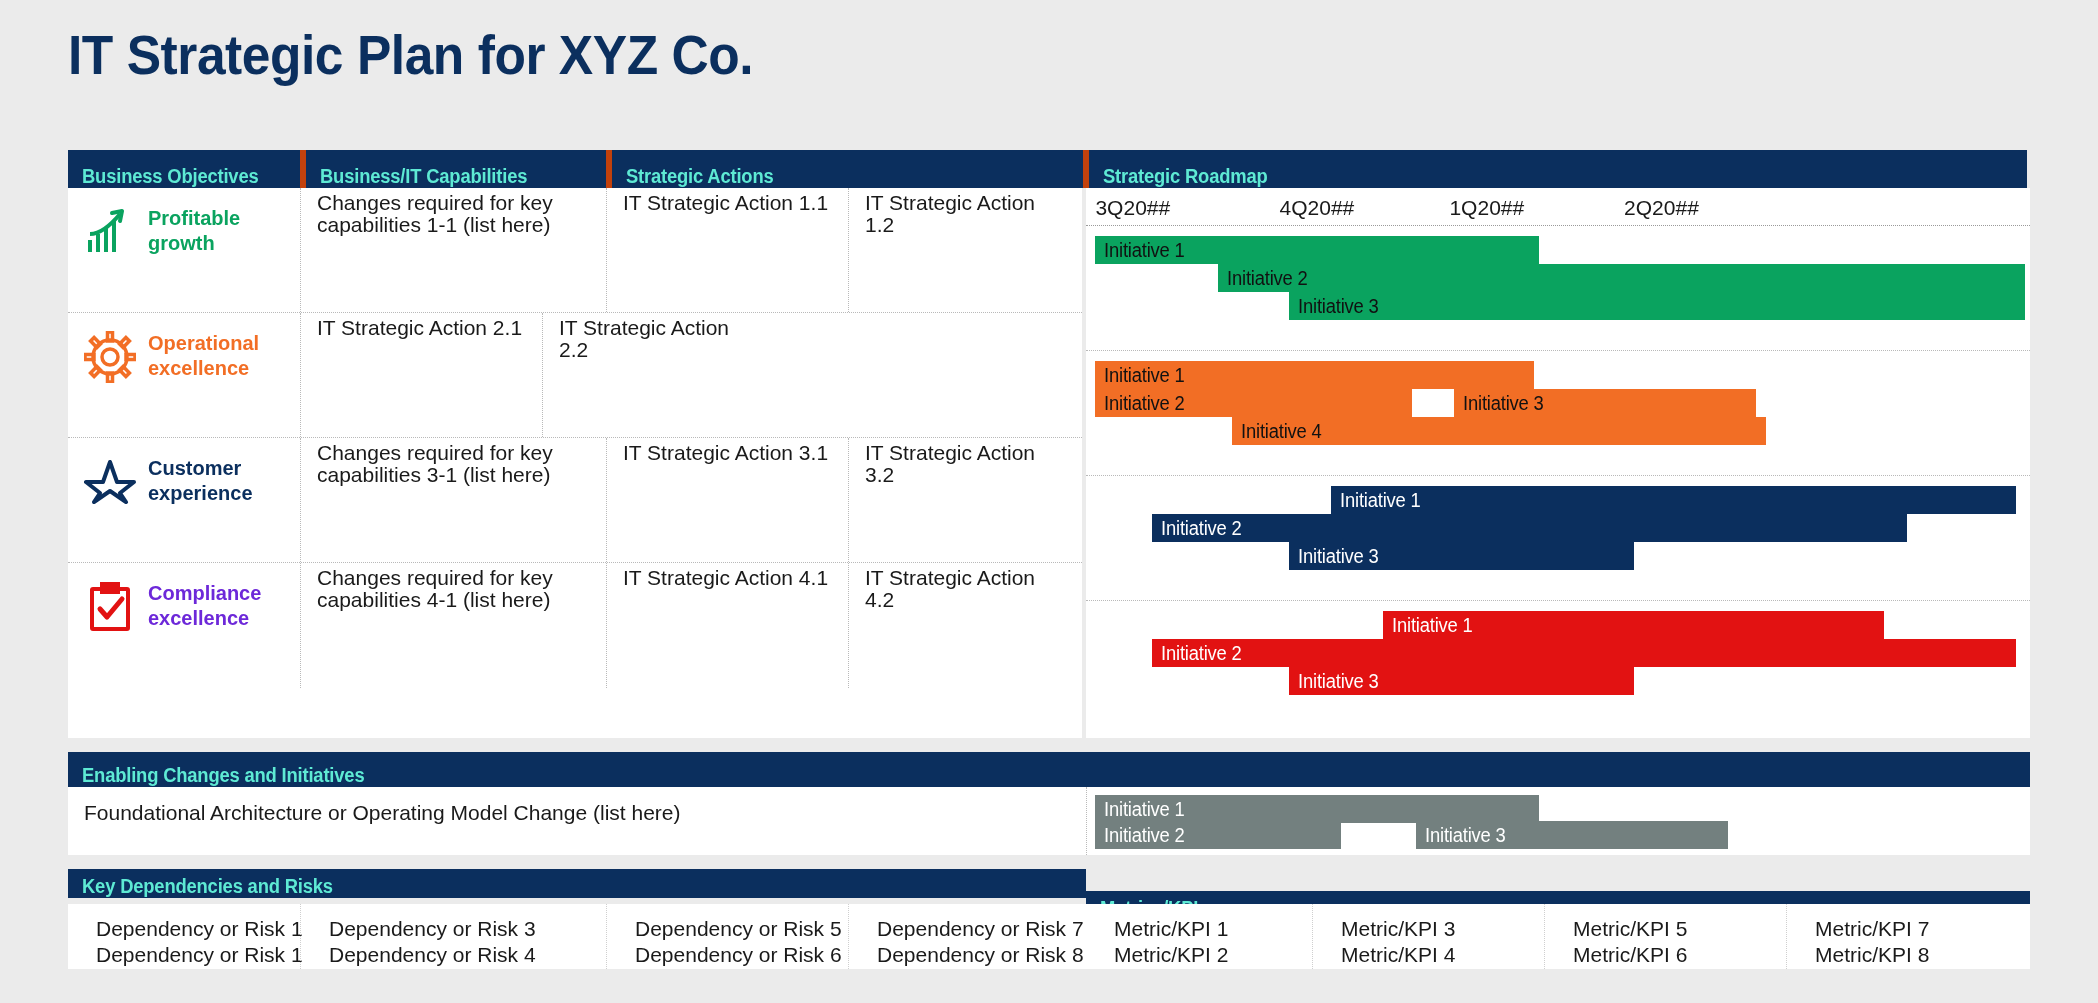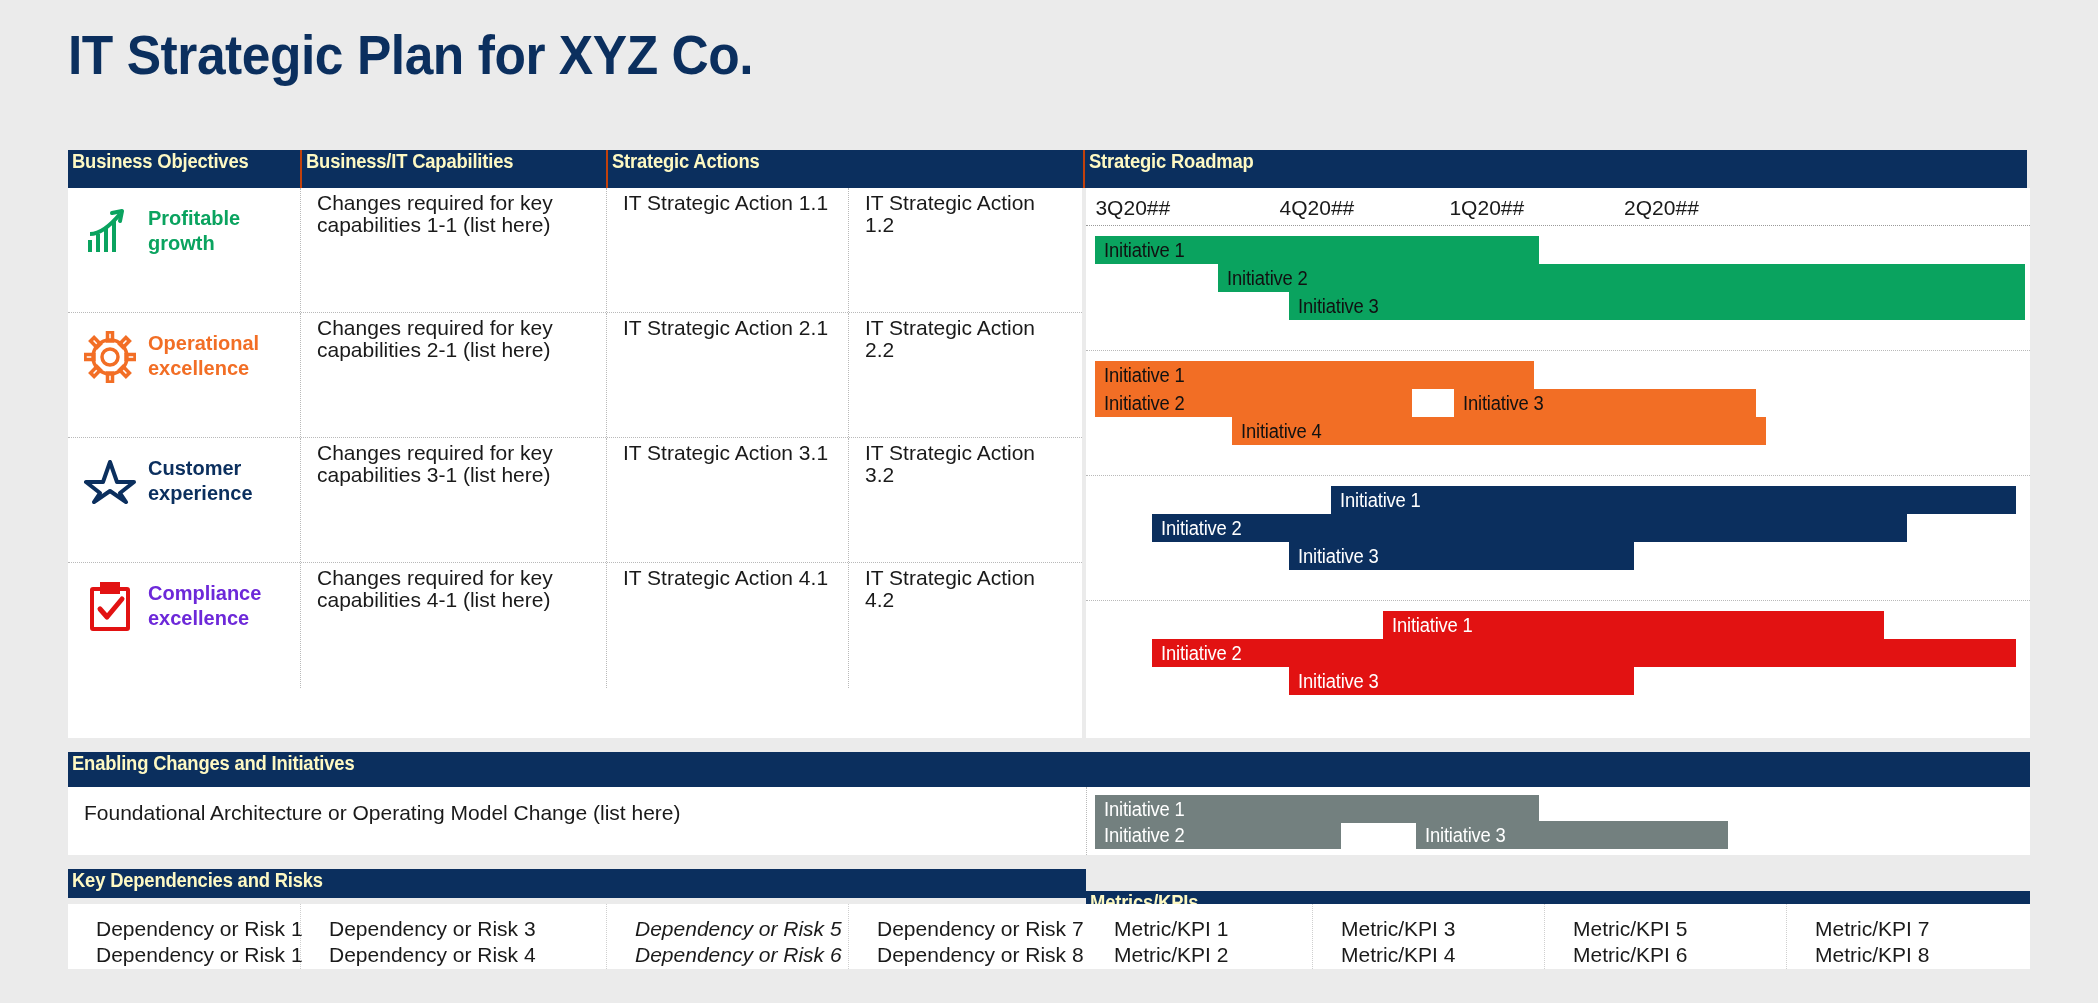--- a/index.html
+++ b/index.html
@@ -21,40 +21,40 @@
     color: #0b2f5e;
     letter-spacing: -0.5px;
     transform: scaleX(0.92);
     transform-origin: left center;
     white-space: nowrap;
   }
 
   
   .hdr {
     background: #0b2f5e;
-    color: #fef9c3;
+    color: #5eead4;
     font-size: 20px;
     font-weight: bold;
     display: flex;
-    align-items: flex-start;
-    padding-left: 4px;
+    align-items: flex-end;
+    padding-left: 14px;
     letter-spacing: -0.2px;
     white-space: nowrap;
   }
   .hdr span { transform: scaleX(0.92); transform-origin: left center; display:inline-block; }
 
   
   .hdrrow {
     position: absolute;
     left: 68px; top: 150px;
     width: 1962px; height: 38px;
     display: flex;
   }
   .hdrcell { background: #0b2f5e; height: 38px; }
-  .hdrcell + .hdrcell { border-left: 2px solid #c2410c; }
+  .hdrcell + .hdrcell { border-left: 6px solid #c2410c; }
 
   
   .leftgrid {
     position: absolute;
     left: 68px; top: 188px;
     width: 1014px; height: 550px;
     background: #ffffff;
   }
   .lrow { display: flex; height: 125px; border-bottom: 1px dotted #b9b9b9; }
   .lrow:last-child { border-bottom: none; }
@@ -128,21 +128,21 @@
   .bothdr.left  { left: 68px;   width: 1018px; }
   .bothdr.right { left: 1086px; width: 944px; margin-top: 22px; }
   .botbody { position: absolute; top: 904px; height: 65px; background: #ffffff; }
   .botbody.left  { left: 68px;   width: 1018px; }
   .botbody.right { left: 1086px; width: 944px; }
   .botcols { display: flex; height: 100%; }
   .botcol { padding: 12px 0 0 28px; }
   .botcol + .botcol { border-left: 1px dotted #cfcfcf; }
   .botcol div { font-size: 21px; line-height: 26px; color: #1a1a1a; white-space: nowrap; }
 
-  .cA { width: 232px; } .cB { width: 306px; } .cC { width: 242px; font-style: italic; } .cD { width: 238px; }
+  .cA { width: 232px; } .cB { width: 306px; } .cC { width: 242px; } .cD { width: 238px; }
   .mA { width: 226px; } .mB { width: 232px; } .mC { width: 242px; } .mD { width: 244px; }
 </style>
 </head>
 <body>
 
 <div class="page">
 
   <div class="title">IT Strategic Plan for XYZ Co.</div>
 
   <div class="hdrrow">
@@ -194,23 +194,20 @@
               <rect x="23.5" y="1" width="5" height="9" transform="rotate(180 26 26)"></rect>
               <rect x="23.5" y="1" width="5" height="9" transform="rotate(225 26 26)"></rect>
               <rect x="23.5" y="1" width="5" height="9" transform="rotate(270 26 26)"></rect>
               <rect x="23.5" y="1" width="5" height="9" transform="rotate(315 26 26)"></rect>
               <circle cx="26" cy="26" r="17"></circle>
               <circle cx="26" cy="26" r="8"></circle>
             </svg></span>
           <span class="objlabel" style="color:#f26e25">Operational
 excellence</span>
         </div>
-        <div class="lcell c-cap">
-          <div class="celltext">Changes required for key capabilities 2-1 (list here)</div>
-        </div>
         <div class="lcell c-a1">
           <div class="celltext">IT Strategic Action 2.1</div>
         </div>
         <div class="lcell c-a2">
           <div class="celltext">IT Strategic Action 2.2</div>
         </div>
       </div>
       <div class="lrow">
         <div class="lcell c-obj">
           <span class="icon"><svg viewBox="0 0 52 52" width="52" height="52" fill="none" stroke="#0b2f5e" stroke-width="4" stroke-linejoin="round">

